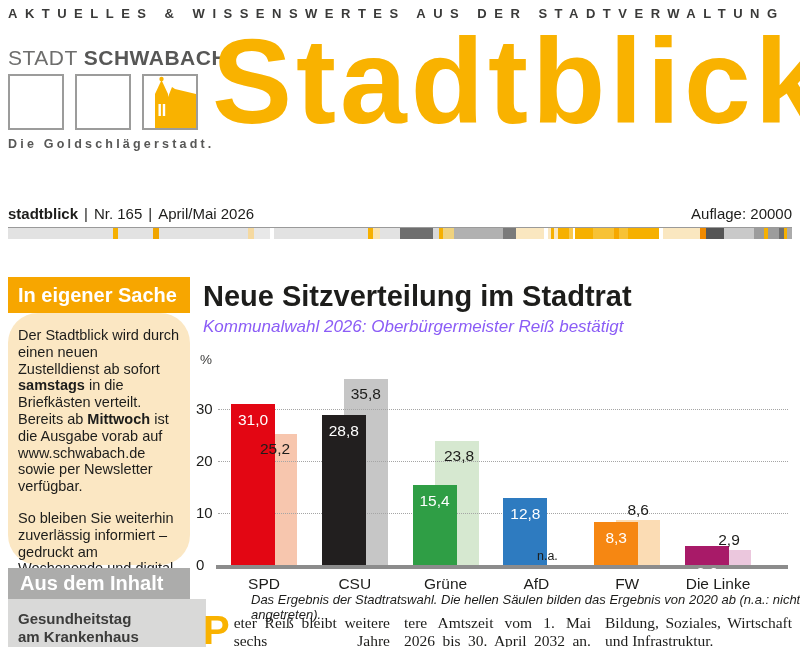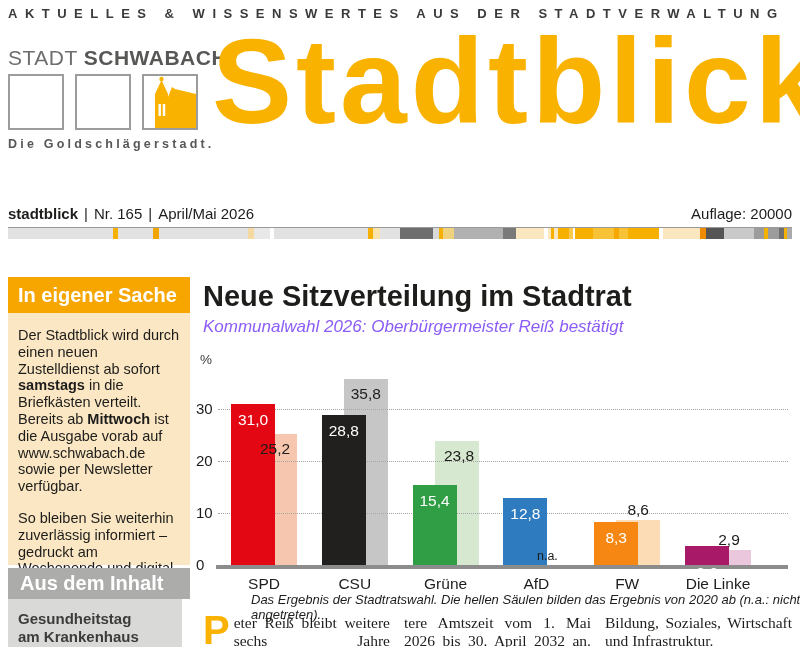--- a/index.html
+++ b/index.html
@@ -45,31 +45,31 @@
       #9c9c9c 746px 756px,#F6B000 756px 760px,#9c9c9c 760px 771px,#6f6f6f 771px 776px,
       #F6B000 776px 779px,#ababab 779px 784px);
   }
   
   .sb-head{
     position:absolute;left:8px;top:277px;width:182px;height:36px;background:#F7A600;color:#fff;
     font-size:20px;font-weight:700;display:flex;align-items:center;padding-left:10px;box-sizing:border-box;
   }
   .sb-body{
     position:absolute;left:8px;top:313px;width:182px;height:252px;background:#FBE7C3;
-    box-sizing:border-box;padding:14px 10px 0 10px;font-size:14.5px;line-height:16.8px;color:#1d1d1b;
+    box-sizing:border-box;padding:14px 10px 0 10px;font-size:14.5px;line-height:16.8px;color:#1d1d1b;border-radius:30px;
   }
   .sb-body p{margin:0;}
   .sb-body p.spaced{margin-top:15px;}
   .sb-body .b{font-weight:700;}
   .toc-head{
     position:absolute;left:8px;top:568px;width:182px;height:31px;background:#acacab;color:#fff;
     font-size:20px;font-weight:700;display:flex;align-items:center;padding-left:12px;box-sizing:border-box;
   }
   .toc-body{
-    position:absolute;left:8px;top:599px;width:174px;height:48px;background:#d9d9d8;
+    position:absolute;left:8px;top:599px;width:198px;height:48px;background:#d9d9d8;
     box-sizing:border-box;padding:11px 10px 0 10px;
   }
   .toc-item{font-size:15px;font-weight:700;color:#3c3c3b;line-height:17.5px;width:130px;}
   
   .headline{position:absolute;left:203px;top:281px;width:589px;font-size:29px;font-weight:700;color:#1d1d1b;line-height:1.1;}
   .subheadline{position:absolute;left:203px;top:317px;width:589px;font-size:17px;font-style:italic;color:#8b5cf6;}
   
   .chart{position:absolute;left:196px;top:352px;width:598px;height:240px;font-family:"Liberation Sans",sans-serif;}
   .chart .pct{position:absolute;left:4px;top:0;font-size:13.5px;color:#3c3c3b;}
   .chart .ytick{position:absolute;width:18px;text-align:left;font-size:15px;color:#1d1d1b;height:16px;line-height:16px;}

